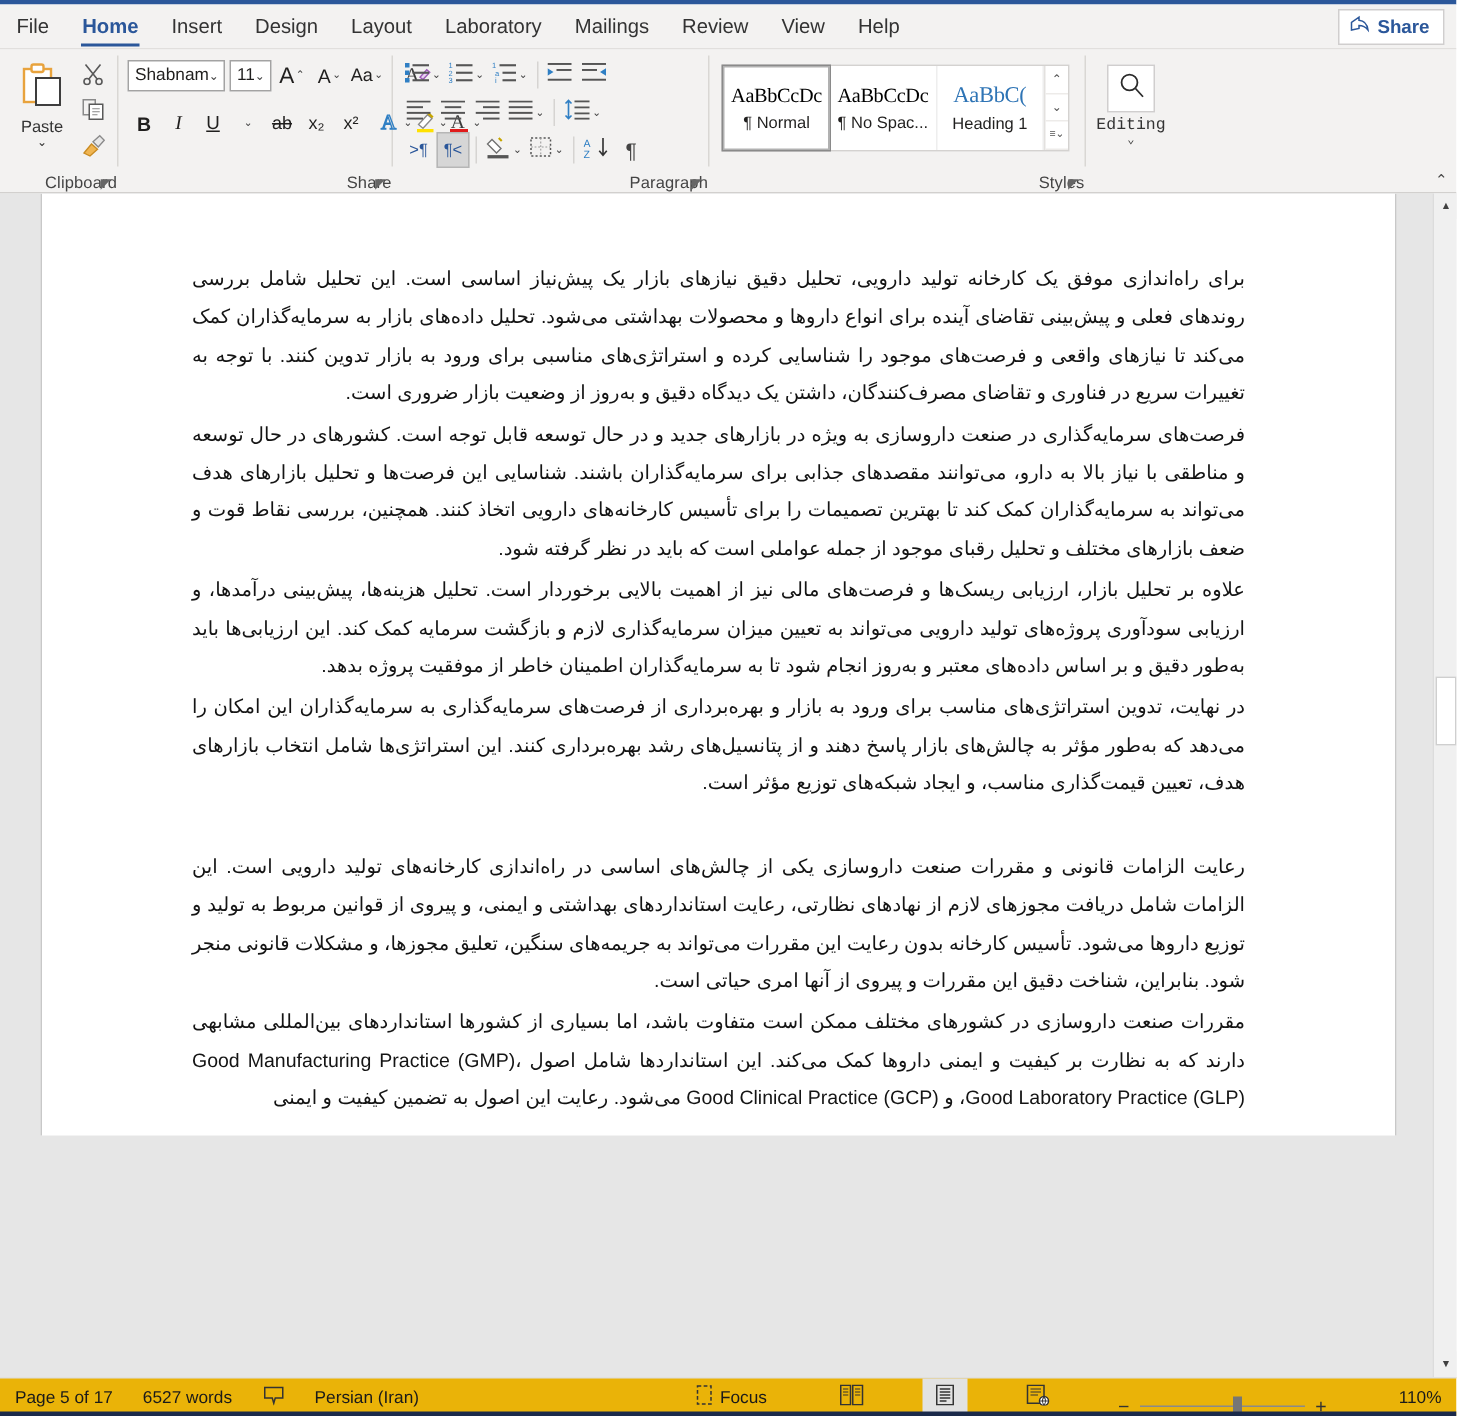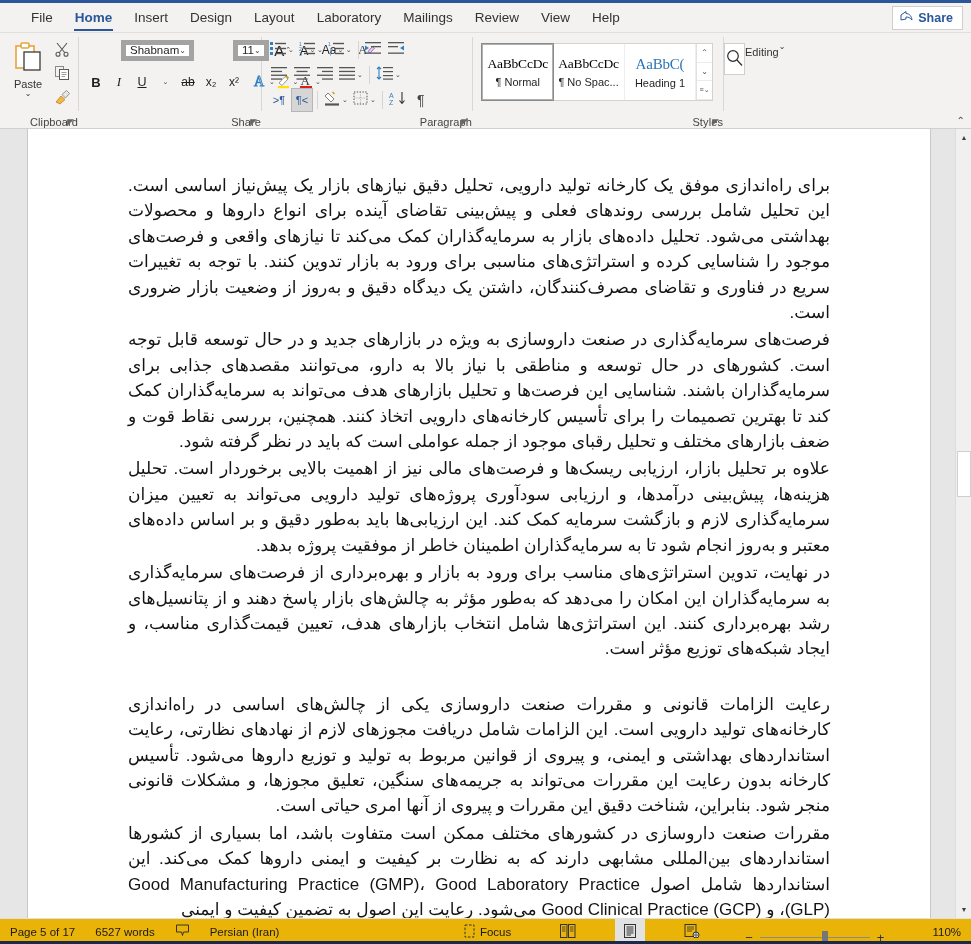--- a/index.html
+++ b/index.html
@@ -12,21 +12,21 @@
     position: relative;
     -webkit-font-smoothing: antialiased;
   }
 
   
   #topline { height:3px; background:#2b579a; width:100%; }
 
   
   #tabstrip {
     height: 30px; background:#f3f2f1; position:relative;
-    display:flex; align-items:flex-end; padding-left:20px;
+    display:flex; align-items:flex-end; padding-left:0;
     border-bottom:1px solid #e1dfdd;
   }
   .tab {
     font-size:13.5px; color:#333333; padding:4px 11px 6px 11px;
     cursor:default; white-space:nowrap; position:relative; line-height:16px;
   }
   .tab.active { color:#2b579a; font-weight:bold; }
   .tab.active::after {
     content:""; position:absolute; left:10px; right:10px; bottom:1px;
     height:2.5px; background:#2b579a;
@@ -64,23 +64,23 @@
   #paste-btn .lab { font-size:11px; color:#333; margin-top:1px; }
   #paste-btn .car { font-size:8px; color:#333; line-height:7px; }
   #clip-small { position:absolute; left:48px; top:6px; width:28px; }
   #clip-small > div { height:24px; display:flex; align-items:center; justify-content:center; cursor:default; }
 
   
   #g-font { width:182px; }
   #font-row1 { display:flex; align-items:center; gap:3px; padding-left:6px; height:26px; }
   #font-row2 { display:flex; align-items:center; gap:1px; padding-left:6px; height:28px; margin-top:5px;}
   .combo {
-    border:5px solid #a3a3a3; background:#fff; height:21px;
+    border:1px solid #a3a3a3; background:#fff; height:21px;
     display:flex; align-items:center; justify-content:space-between;
-    font-size:11.5px; color:#201f1e; padding:0 3px 0 4px; cursor:default;margin-left:36px;
+    font-size:11.5px; color:#201f1e; padding:0 3px 0 4px; cursor:default;
   }
   #font-name { width:98px; }
   #font-size { width:42px; }
   .combo .cv { overflow:hidden; white-space:nowrap; }
   .combo .cc { font-size:8px; color:#444; }
   .rbtn {
     height:24px; min-width:22px; display:flex; align-items:center;
     justify-content:center; font-size:12.5px; color:#201f1e; cursor:default;
     padding:0 2px;
   }
@@ -107,21 +107,21 @@
   .style-card .prev { font-size:13.5px; color:#000; white-space:nowrap; letter-spacing:-.2px;
     font-family:"Liberation Serif", serif; }
   .style-card .prev.h1 { color:#2e74b5; font-size:15px; }
   .style-card .nm { font-size:11px; color:#201f1e; margin-top:4px; white-space:nowrap; }
   #style-scroll { width:16px; display:flex; flex-direction:column; background:#fff; border-left:1px solid #e3e1df;}
   #style-scroll div { flex:1; display:flex; align-items:center; justify-content:center;
     font-size:8px; color:#555; border-bottom:1px solid #edebe9; cursor:default;}
 
   
   #g-editing { width:60px; }
-  #editing-btn { display:flex; flex-direction:row; padding-top:6px; cursor:default;}
+  #editing-btn { display:flex; flex-direction:column; align-items:center; padding-top:6px; cursor:default;font-family:Liberation Mono, monospace;}
   #editing-btn .box { width:32px; height:32px; border:1px solid #d0cece; background:#fff;
      display:flex; align-items:center; justify-content:center;}
   #editing-btn .lab { font-size:11px; color:#333; margin-top:3px;}
   #editing-btn .car { font-size:8px; color:#333; line-height:8px;}
   #ribbon-collapse { position:absolute; right:6px; bottom:2px; font-size:10px; color:#444; cursor:default;}
 
   
   #canvas {
     position:absolute; top:129px; left:0; right:0; bottom:26px;
     background:#e6e6e6; overflow:hidden;
@@ -133,21 +133,21 @@
   #doc-body {
     direction: rtl; text-align: justify;
     padding: 44px 100px 10px 100px;
     font-family:"Liberation Sans", sans-serif;
   }
   h2.docheading {
     color:#2e74b5; font-size:15.5px; font-weight:bold; margin:0 0 7px 0;
     text-align:right; line-height:20px; letter-spacing:-.2px;
   }
   p.docpara {
-    margin:0 0 2px 0; font-size:17px; line-height:25.4px; color:#141414;
+    margin:0 0 2px 0; font-size:13px; line-height:25.4px; color:#141414;
     text-align:justify; text-align-last:right;
   }
   .sec-gap { height:28px; }
 
   
   #vscroll {
     position:absolute; right:0; top:129px; bottom:26px; width:16px;
     background:#f0f0f0; border-left:1px solid #dcdcdc;
   }
   #vscroll .arr {

